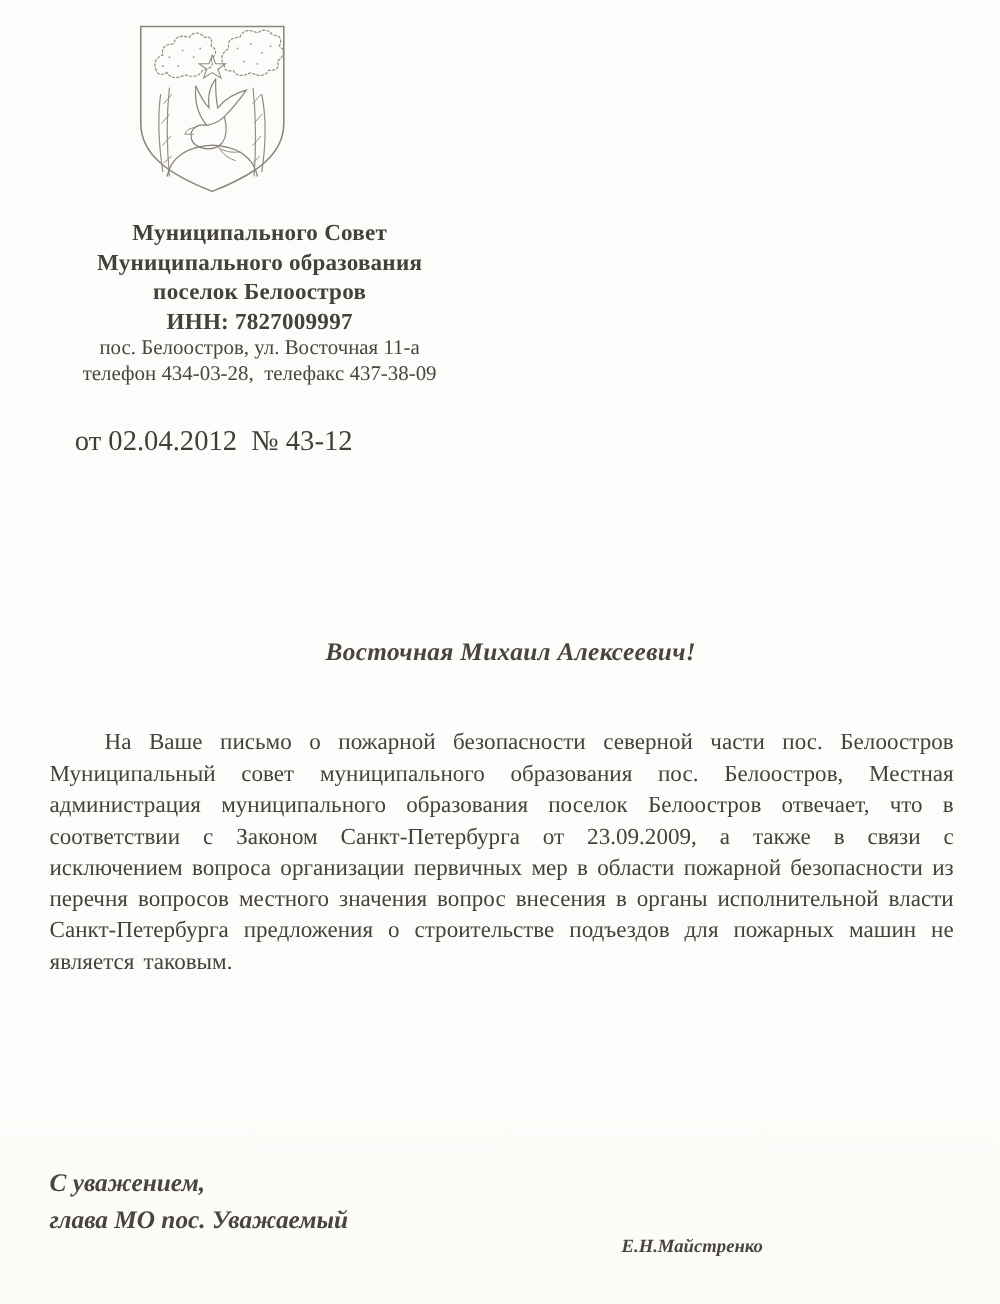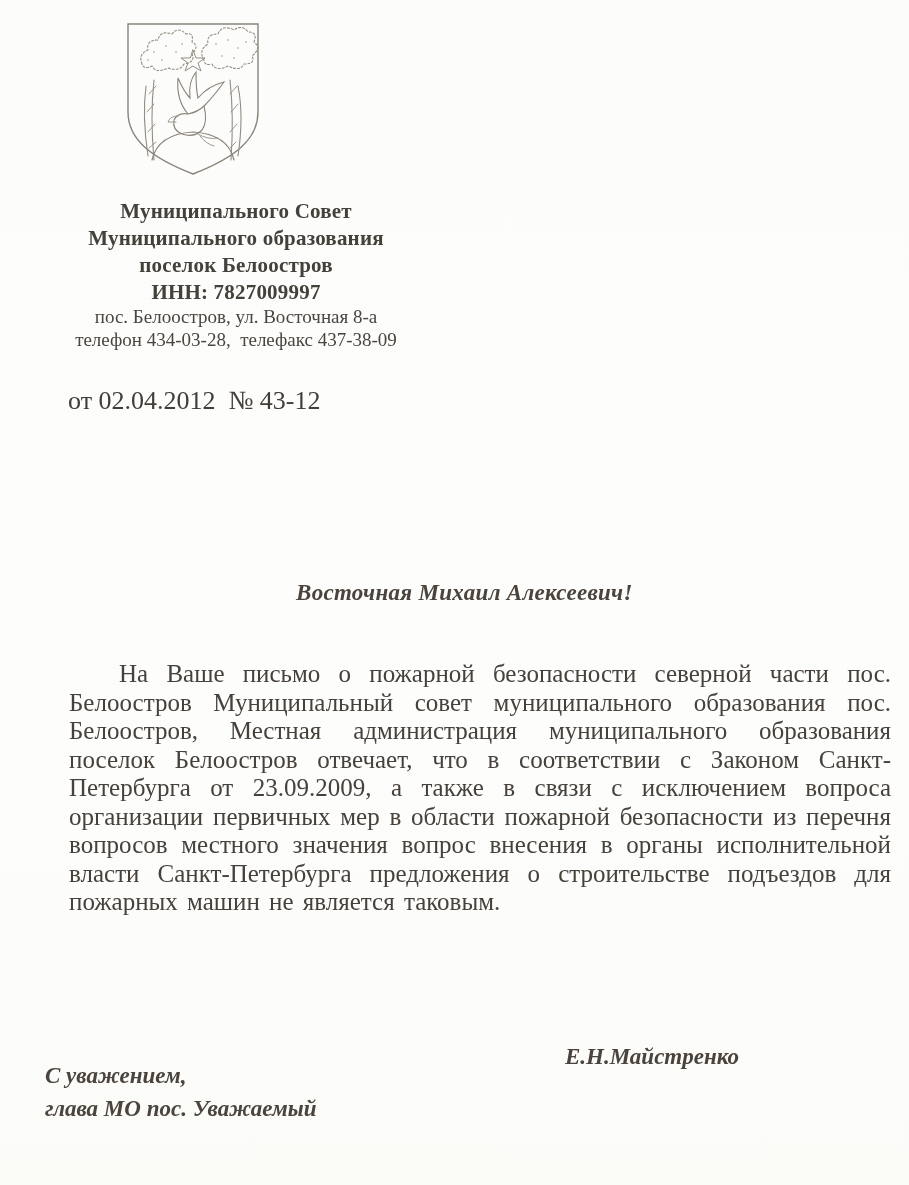--- a/index.html
+++ b/index.html
@@ -63,43 +63,42 @@
     font-weight: bold;
     font-style: italic;
     color: #4a443d;
     letter-spacing: 0.3px;
   }
   .body-par {
     position: absolute;
     left: 45px;
     top: 660px;
     width: 822px;
-    font-size: 25px;
+    font-size: 21px;
     line-height: 28.5px;
     text-align: justify;
     text-indent: 50px;
     color: #46413a;
     word-spacing: 3px;
-    margin-left: 24px;
   }
   .closing {
     position: absolute;
     left: 45px;
     top: 1059px;
     font-size: 23px;
     font-weight: bold;
     font-style: italic;
     color: #4a443d;
     line-height: 33px;
   }
   .signer {
     position: absolute;
     left: 565px;
-    top: 1044px;
-    font-size: 23px;
+    top: 1123px;
+    font-size: 17px;
     font-weight: bold;
     font-style: italic;
     color: #4a443d;
   }
 </style>
 </head>
 <body>
 
 <div class="page">
 
@@ -144,21 +143,21 @@
     <path d="M80,118 Q90,124 100,122 M82,120 Q88,128 96,130" stroke-width="0.9"></path>
 
     <path d="M34,144 Q40,118 75,116 Q110,118 116,144" stroke="#8a847a" stroke-width="1.2"></path>
   </svg>
 
   <div class="org-block">
     <div class="org-line">Муниципального Совет</div>
     <div class="org-line">Муниципального образования</div>
     <div class="org-line">поселок Белоостров</div>
     <div class="org-line">ИНН: 7827009997</div>
-    <div class="addr-line">пос. Белоостров, ул. Восточная 8-а</div>
+    <div class="addr-line">пос. Белоостров, ул. Восточная 11-а</div>
     <div class="addr-line">телефон 434-03-28,  телефакс 437-38-09</div>
   </div>
 
   <div class="ref-line">от 02.04.2012  № 43-12</div>
 
   <div class="salutation">Восточная Михаил Алексеевич!</div>
 
   <div class="body-par">На Ваше письмо о пожарной безопасности северной части пос. Белоостров Муниципальный совет муниципального образования пос. Белоостров, Местная администрация муниципального образования поселок Белоостров отвечает, что в соответствии с Законом Санкт-Петербурга от 23.09.2009, а также в связи с исключением вопроса  организации первичных мер в области пожарной безопасности из перечня вопросов местного значения вопрос внесения в органы исполнительной власти Санкт-Петербурга предложения о строительстве подъездов для пожарных машин не является таковым.</div>
 
   <div class="closing">

